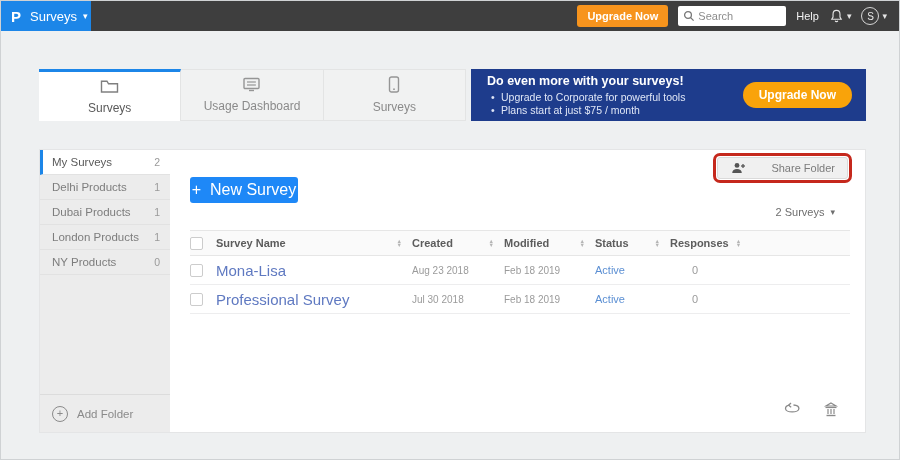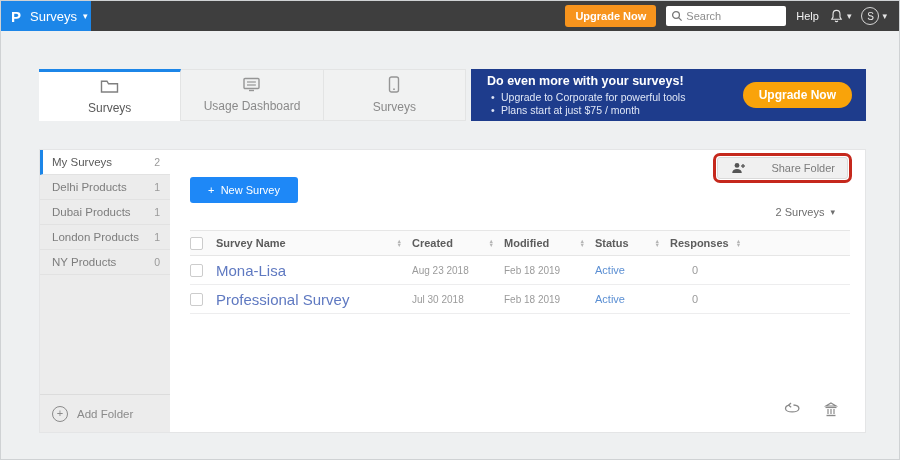--- a/index.html
+++ b/index.html
@@ -7,21 +7,21 @@
   #screen { position:relative; width:900px; height:460px; background:#eef0f1; overflow:hidden; border:1px solid #cfd2d4; }
 
   
   .topbar { position:absolute; left:0; top:0; width:100%; height:30px; background:#3e3e3e; display:flex; align-items:center; }
   .logo-box { width:90px; height:30px; background:#1c86e8; display:flex; align-items:center; padding-left:10px; gap:9px; cursor:pointer; }
   .logo-glyph { color:#fff; font-weight:bold; font-size:15px; line-height:1; }
   .logo-menu { color:#fff; font-size:13px; display:flex; align-items:center; gap:6px; }
   .caret { font-size:9px; line-height:1; }
   .topbar-right { margin-left:auto; display:flex; align-items:center; gap:10px; padding-right:12px; }
   .btn-upgrade-top { background:#f7941d; color:#fff; font-size:11px; font-weight:bold; border:none; border-radius:3px; padding:5px 10px; cursor:pointer; }
-  .search-wrap { position:relative; width:120px; height:20px; }
+  .search-wrap { position:relative; width:108px; height:20px; }
   .search-wrap svg { position:absolute; left:5px; top:4px; }
   .search-input { width:100%; height:100%; border:none; border-radius:2px; font-size:11px; padding:0 4px 0 20px; color:#444; font-family:"Liberation Sans",sans-serif; }
   .search-input::placeholder { color:#8c8c8c; }
   .help-link { color:#f2f2f2; font-size:11px; cursor:pointer; }
   .icon-btn { display:flex; align-items:center; gap:3px; color:#e6e6e6; cursor:pointer; }
   .avatar { width:18px; height:18px; border-radius:50%; border:1.5px solid #d6d6d6; color:#e9e9e9; font-size:10px; display:flex; align-items:center; justify-content:center; }
 
   
   .tabstrip { position:absolute; left:38px; top:68px; width:427px; height:52px; display:flex; background:#f1f2f2; border:1px solid #e3e4e4; }
   .tab { flex:1; display:flex; flex-direction:column; align-items:center; justify-content:center; gap:4px; cursor:pointer; color:#8a8a8a; font-size:12px; border-right:1px solid #e3e4e4; }
@@ -45,21 +45,21 @@
   .side-item { height:25px; display:flex; align-items:center; padding:0 10px 0 12px; font-size:11.5px; color:#7d7d7d; border-bottom:1px solid #e2e2e2; cursor:pointer; }
   .side-item .cnt { margin-left:auto; font-size:10.5px; color:#9a9a9a; }
   .side-item.active { background:#fff; border-left:3px solid #1c86e8; padding-left:9px; color:#5a5a5a; }
   .add-folder { position:absolute; left:0; bottom:0; width:100%; height:38px; border-top:1px solid #dcdcdc; display:flex; align-items:center; gap:9px; padding-left:12px; color:#8a8a8a; font-size:11.5px; cursor:pointer; }
   .plus-circle { width:16px; height:16px; border:1.4px solid #8a8a8a; border-radius:50%; display:flex; align-items:center; justify-content:center; font-size:11px; line-height:1; color:#8a8a8a; }
 
   
   .main { position:absolute; left:130px; top:0; right:0; bottom:0; }
   .share-wrap { position:absolute; top:3px; right:13px; border:3px solid #c5281c; border-radius:7px; padding:1px; }
   .btn-share { display:flex; align-items:center; gap:25px; background:#f0f0f0; border:1px solid #dadada; border-radius:3px; padding:4px 12px; font-size:11px; color:#7b7b7b; cursor:pointer; font-family:"Liberation Sans",sans-serif; }
-  .btn-new { position:absolute; left:20px; top:27px; width:108px; height:26px; background:#1e88f7; color:#fff; border:none; border-radius:3px; font-size:11px; cursor:pointer; font-family:"Liberation Sans",sans-serif; }
+  .btn-new { position:absolute; left:20px; top:27px; width:108px; height:26px; background:#1e88f7; color:#fff; border:none; border-radius:3px; font-size:16px; cursor:pointer; font-family:"Liberation Sans",sans-serif; }
   .count-dd { position:absolute; right:30px; top:56px; font-size:11px; color:#6e6e6e; display:flex; align-items:center; gap:6px; cursor:pointer; }
 
   
   .tbl { position:absolute; left:20px; right:15px; top:80px; }
   .trow { display:grid; grid-template-columns:26px 196px 92px 91px 75px 100px 1fr; align-items:center; height:29px; border-bottom:1px solid #ededee; }
   .thead { background:#fafafa; border-top:1px solid #e6e6e6; border-bottom:1px solid #e6e6e6; height:26px; }
   .th { font-size:11px; font-weight:bold; color:#5c5c5c; display:flex; align-items:center; }
   .th .sort { margin-left:auto; padding-right:10px; }
   .th .sort.inline { margin-left:7px; padding-right:0; }
   .sort { display:inline-flex; flex-direction:column; line-height:4px; font-size:5.5px; color:#b4b4b4; }

